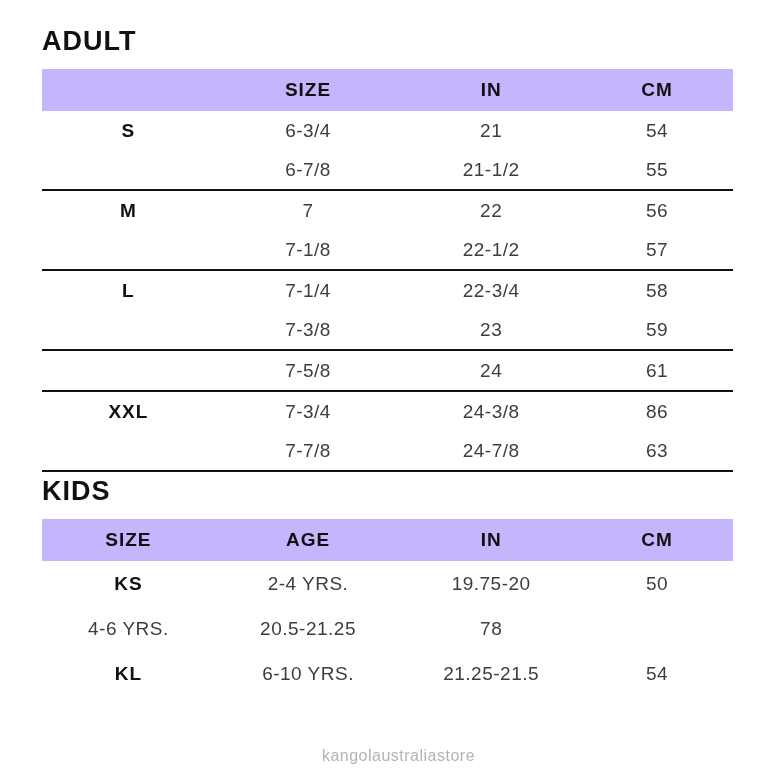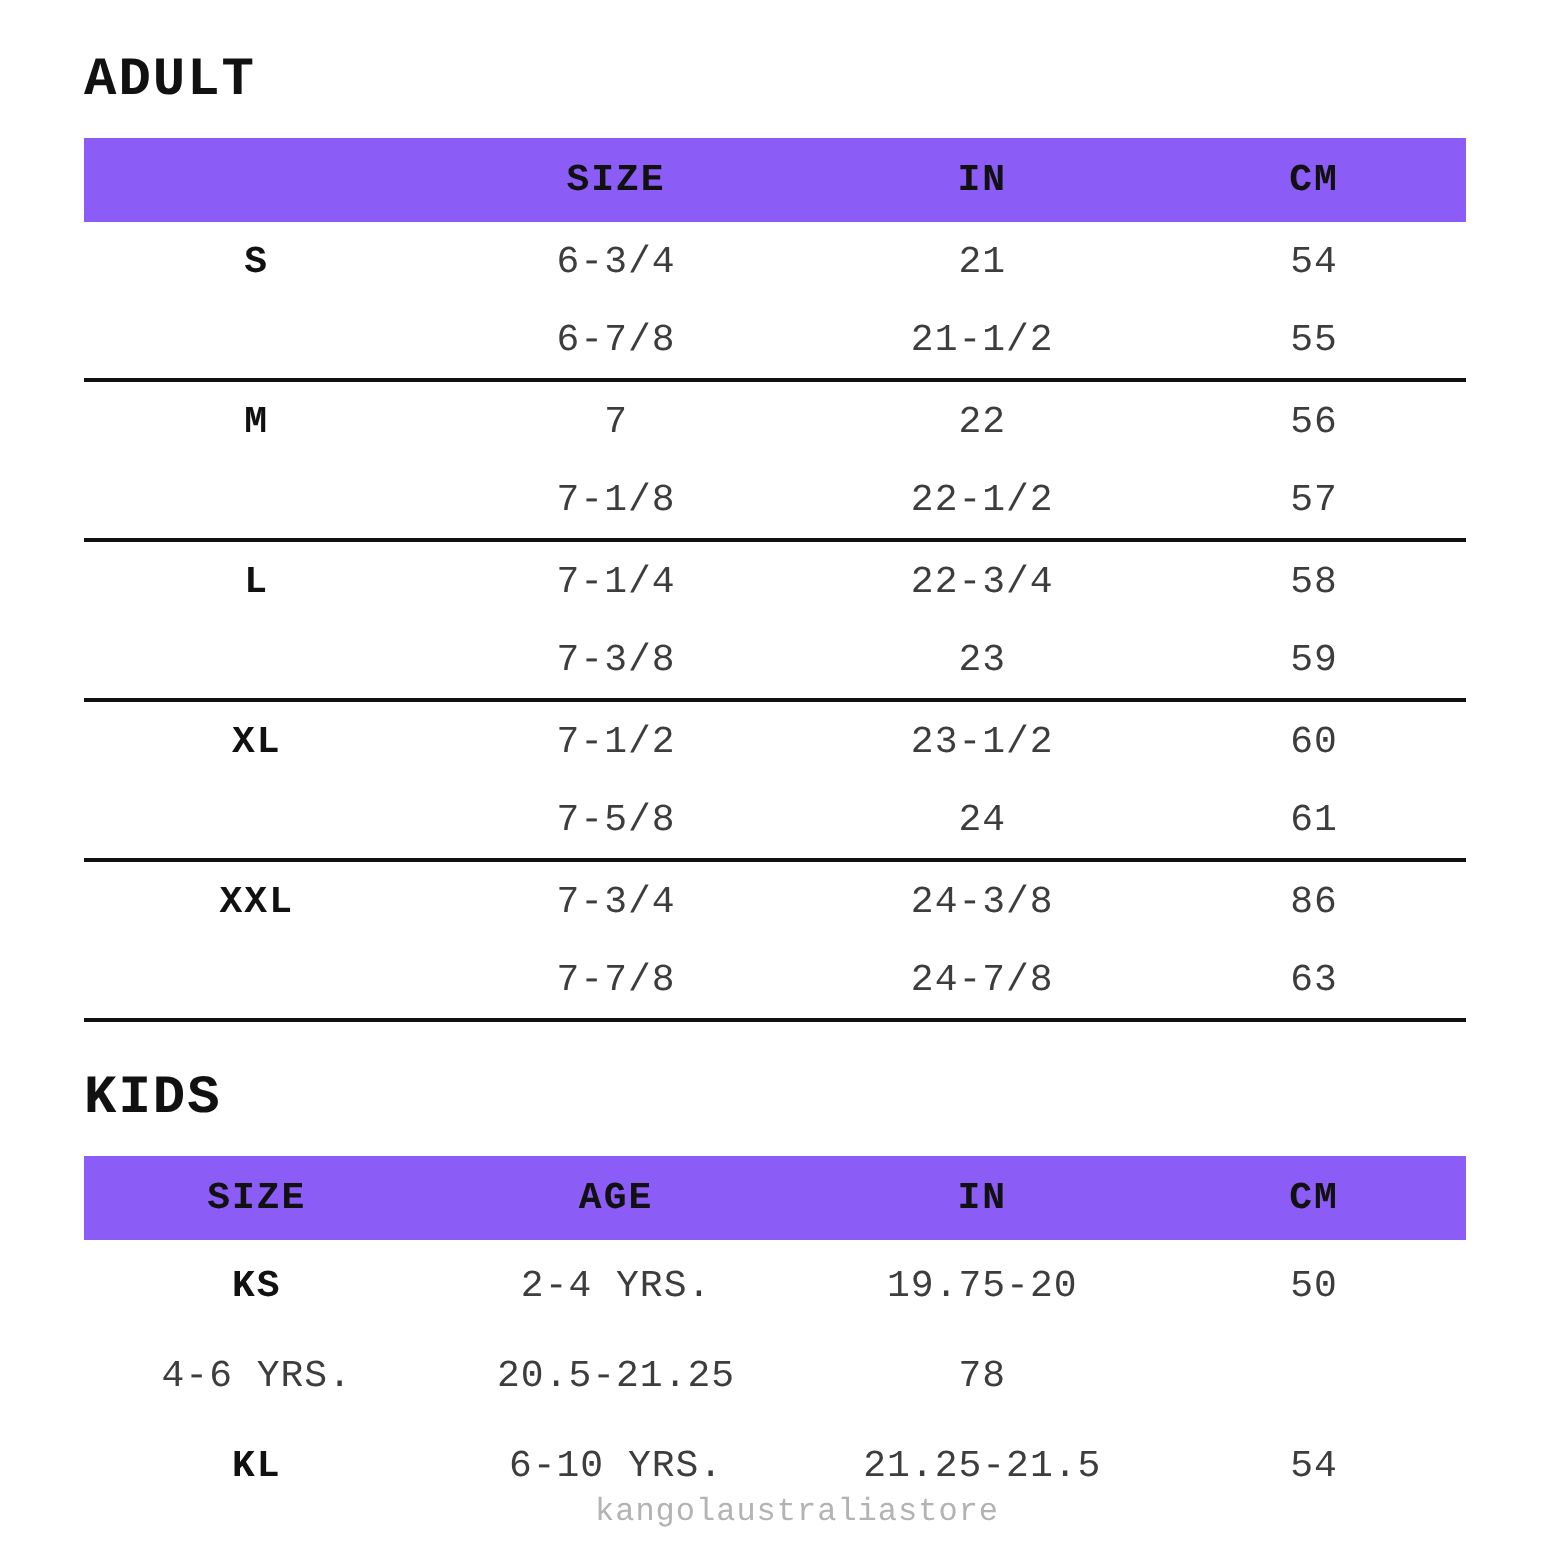--- a/index.html
+++ b/index.html
@@ -2,39 +2,39 @@
 <html><head>
 <meta charset="utf-8">
 <style>
   * { margin: 0; padding: 0; box-sizing: border-box; }
   html, body { background: #ffffff; }
   .page {
     position: relative;
     width: 773px;
     height: 773px;
     background: #ffffff;
-    font-family: Liberation Mono, monospace;
+    font-family: Liberation Sans, sans-serif;
     padding: 26px 40px 0 42px;
     overflow: hidden;
   }
   .section-title {
     font-size: 27px;
     font-weight: 800;
     letter-spacing: 1px;
     color: #111111;
     line-height: 1.15;
     margin: 0 0 12px 0;
   }
   .size-table { width: 691px; }
   .thead {
     display: grid;
     grid-template-columns: 25% 27% 26% 22%;
     align-items: center;
     height: 42px;
-    background: #8b5cf6;
+    background: #c4b5fd;
   }
   .th {
     text-align: center;
     font-size: 19px;
     font-weight: 800;
     letter-spacing: 1px;
     color: #111111;
   }
   .trow {
     display: grid;
@@ -49,21 +49,21 @@
     font-weight: 300;
     letter-spacing: 0.5px;
     color: #3d3d3d;
   }
   .td.label {
     font-weight: 800;
     font-size: 19px;
     color: #111111;
     letter-spacing: 1px;
   }
-  .kids-title { margin-top: 24px; }
+  .kids-title { margin-top: 4px; }
   .kids .trow { height: 45px; }
   .watermark {
     position: absolute;
     bottom: 8px;
     left: 12px;
     width: 100%;
     text-align: center;
     font-size: 16px;
     color: #b3b3b3;
     letter-spacing: 0.5px;
@@ -124,26 +124,20 @@
       <div class="trow">
         <div class="td label"></div>
         <div class="td">7-3/8</div>
         <div class="td">23</div>
         <div class="td">59</div>
       </div>
     </div>
 
     <div class="tgroup">
       <div class="trow">
-        <div class="td label">XL</div>
-        <div class="td">7-1/2</div>
-        <div class="td">23-1/2</div>
-        <div class="td">60</div>
-      </div>
-      <div class="trow">
         <div class="td label"></div>
         <div class="td">7-5/8</div>
         <div class="td">24</div>
         <div class="td">61</div>
       </div>
     </div>
 
     <div class="tgroup">
       <div class="trow">
         <div class="td label">XXL</div>

